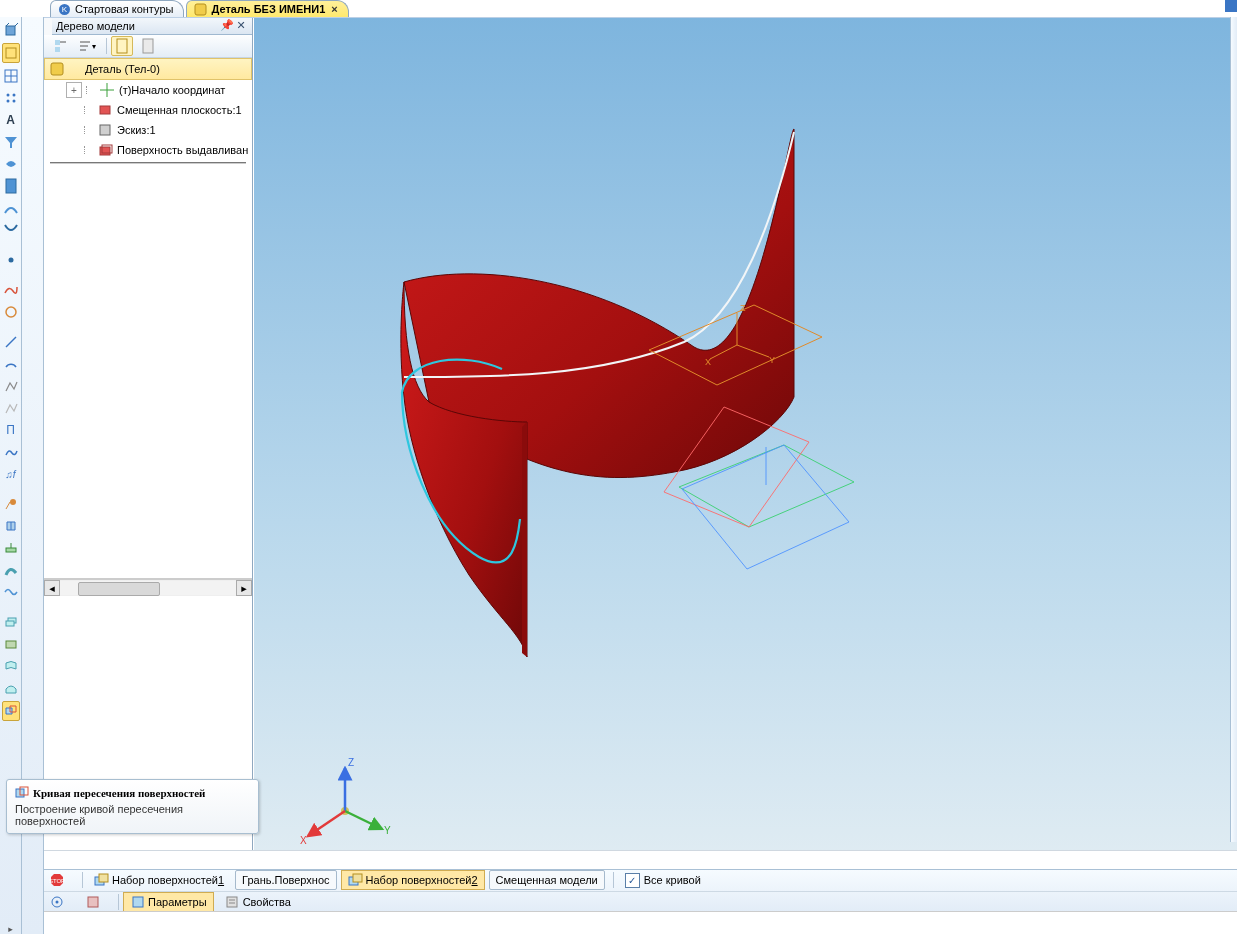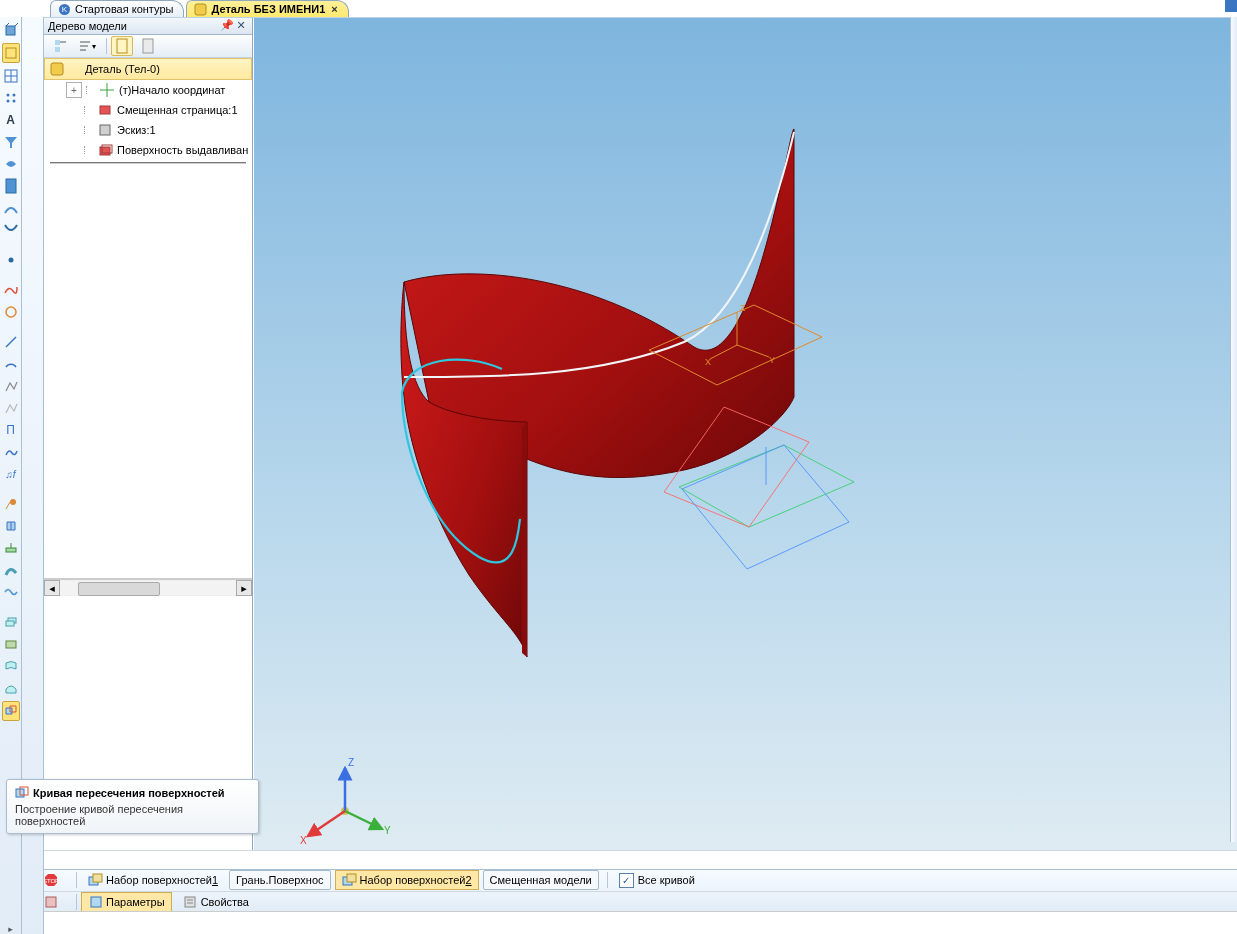--- a/index.html
+++ b/index.html
@@ -7,21 +7,21 @@
 .tab{height:16px;display:flex;align-items:center;padding:0 10px 0 6px;border:1px solid #8fa8c0;border-bottom:none;border-top-left-radius:6px;border-top-right-radius:12px;margin-right:2px;background:linear-gradient(#ffffff,#e6eef7);cursor:pointer;}
 .tab.active{background:linear-gradient(#fff09a,#ffe96e);font-weight:bold;}
 .tab .ico{width:14px;height:14px;margin-right:4px;display:flex;align-items:center;justify-content:center;font-size:10px;}
 .tab .close{margin-left:6px;color:#333;font-weight:bold;}
 .workarea{position:absolute;top:17px;left:0;right:0;bottom:0;display:flex;}
 .lefttoolcol{width:21px;background:linear-gradient(#f6fbff,#e2ecf7);border-right:1px solid #a9c0d5;display:flex;flex-direction:column;align-items:center;padding-top:2px;position:relative;z-index:3;}
 .lefttoolcol .tb{width:16px;height:18px;margin:2px 0;display:flex;align-items:center;justify-content:center;cursor:pointer;border-radius:2px;}
 .lefttoolcol .tb.sel{background:#ffe27a;border:1px solid #c9a43a;}
 .lefttoolcol .tb.sel2{background:#ffe27a;border:1px solid #c9a43a;}
 .panelcol{width:208px;display:flex;flex-direction:column;border-right:1px solid #8fa8c0;background:#f7f9fb;}
-.panelhdr{height:17px;background:linear-gradient(#f4f8fc,#dbe6f2);border-bottom:1px solid #9fb8d0;display:flex;align-items:center;padding:0 4px;font-size:11px;}
+.panelhdr{height:17px;background:linear-gradient(#f4f8fc,#dbe6f2);border-bottom:1px solid #9fb8d0;display:flex;align-items:center;padding:0 4px;font-size:11px;margin-left:8px;}
 .panelhdr .ttl{flex:1;}
 .panelhdr .pbtn{width:14px;height:14px;display:flex;align-items:center;justify-content:center;cursor:pointer;color:#3a5270;}
 .paneltb{height:22px;background:linear-gradient(#fdfeff,#e4edf6);border-bottom:1px solid #c7d5e3;display:flex;align-items:center;padding-left:6px;}
 .paneltb .mt{width:20px;height:18px;margin-right:4px;display:flex;align-items:center;justify-content:center;cursor:pointer;border:1px solid transparent;border-radius:2px;}
 .paneltb .mt.act{background:#fff4c2;border-color:#d5b95a;}
 .tree{flex:0 0 auto;background:#fff;overflow:auto;height:520px;border-bottom:1px solid #ccc;}
 .trow{display:flex;align-items:center;height:20px;padding-left:4px;cursor:default;}
 .trow .tw{width:14px;height:14px;display:flex;align-items:center;justify-content:center;font-size:10px;color:#6a6a6a;border:1px solid #b0b0b0;background:#fff;margin-right:4px;}
 .trow .tico{width:16px;height:16px;margin-right:4px;display:flex;align-items:center;justify-content:center;}
 .trow.root{background:linear-gradient(#fff4c2,#ffe9a0);border:1px solid #e0c36a;gap:16px;}
@@ -31,26 +31,26 @@
 .hscroll .arr{width:14px;height:14px;border:1px solid #aaa;background:#e8e8e8;display:flex;align-items:center;justify-content:center;}
 .hscroll .track{flex:1;height:14px;background:#f3f3f3;position:relative;}
 .hscroll .thumb{position:absolute;left:18px;width:80px;height:12px;top:1px;background:#d9d9d9;border:1px solid #aaa;border-radius:2px;}
 .spacer{flex:1;background:#fff;}
 .bottomtabs{height:20px;background:linear-gradient(#f3f7fb,#dde8f3);border-top:1px solid #b0c3d5;display:flex;align-items:center;}
 .bottomtabs .bt{padding:2px 8px;cursor:pointer;}
 .bottomtabs .bt.act{background:#fff;border:1px solid #b0c3d5;border-bottom:none;border-radius:3px 3px 0 0;}
 .viewport{flex:1;position:relative;background:linear-gradient(#7eb5de 0%, #b9d8ec 55%, #e8f0f4 100%);overflow:hidden;border-left:1px solid #fff;}
 .axiswidget{position:absolute;left:36px;bottom:82px;width:96px;height:96px;}
 .tooltip{position:absolute;left:6px;bottom:100px;width:235px;background:linear-gradient(#ffffff,#f0f4f8);border:1px solid #a8bed0;border-radius:3px;box-shadow:1px 1px 3px rgba(0,0,0,.2);padding:6px 8px;z-index:50;}
-.tooltip .tth{font-weight:bold;margin-bottom:3px;display:flex;align-items:center;}
+.tooltip .tth{font-weight:bold;margin-bottom:3px;display:flex;align-items:center;font-family:Liberation Serif, serif;}
 .tooltip .tth .ico{width:14px;height:14px;margin-right:4px;}
 .tooltip .ttb{color:#333;}
 .statusstrip{position:absolute;left:0;right:0;bottom:64px;height:18px;background:#fff;border-top:1px solid #d0d8e0;border-bottom:1px solid #d0d8e0;}
 .optbar{position:absolute;left:0;right:0;bottom:22px;height:42px;display:flex;flex-direction:column;background:linear-gradient(#f6fbff,#e2ecf7);border-top:1px solid #a9c0d5;}
-.optrow{flex:1;display:flex;align-items:center;}
+.optrow{flex:1;display:flex;align-items:center;padding-left:6px;}
 .optrow .ob{height:18px;display:flex;align-items:center;padding:0 6px;margin-right:4px;cursor:pointer;border:1px solid transparent;}
 .optrow .ob.chip{background:#f6f9fc;border:1px solid #a5b9cc;border-radius:2px;}
 .optrow .ob.sel{background:#ffe8a6;border:1px solid #d0ac52;}
 .optrow .und{text-decoration:underline;}
 .optrow .ico{width:15px;height:15px;margin-right:3px;display:flex;align-items:center;justify-content:center;}
 .optrow .chk{width:13px;height:13px;border:1px solid #5a7fa8;background:#fff;display:flex;align-items:center;justify-content:center;font-size:10px;color:#27599a;margin-right:4px;}
 .bottomstatus{position:absolute;left:0;right:0;bottom:0;height:22px;background:#fff;border-top:1px solid #ccc;display:flex;align-items:center;padding-left:4px;color:#888;}
 .sep{width:1px;height:16px;background:#b6c6d6;margin:0 4px;}
 .rightedge{position:absolute;right:0;top:17px;bottom:92px;width:6px;background:linear-gradient(90deg,#f6fbff,#e2ecf7);border-left:1px solid #a9c0d5;z-index:2;}
 .rightcorner{position:absolute;right:0;top:0;width:12px;height:12px;background:#3a75c4;z-index:5;}
@@ -308,21 +308,21 @@
         <span>(т)Начало координат</span>
       </div>
       <div class="trow indent2">
         <span style="width:18px;"></span>
         <span style="width:8px;height:8px;border-left:1px dotted #999;margin-right:4px;"></span>
         <span class="tico">
             <svg width="14" height="14">
               <rect x="2" y="3" width="10" height="8" fill="#e25454" stroke="#a43a3a"></rect>
             </svg>
           </span>
-        <span>Смещенная страница:1</span>
+        <span>Смещенная плоскость:1</span>
       </div>
       <div class="trow indent2">
         <span style="width:18px;"></span>
         <span style="width:8px;height:8px;border-left:1px dotted #999;margin-right:4px;"></span>
         <span class="tico">
             <svg width="14" height="14">
               <rect x="2" y="2" width="10" height="10" fill="#d0d0d0" stroke="#666"></rect>
             </svg>
           </span>
         <span>Эскиз:1</span>
@@ -493,21 +493,21 @@
     </div>
     <div class="ob chip">
         <span>Смещенная модели</span>
       </div>
     <div class="sep"></div>
     <div class="ob">
       <span class="chk">✓</span>
       <span>Все кривой</span>
     </div>
   </div>
-  <div class="optrow" style="border-top:1px solid #cdd9e4;">
+  <div class="optrow" style="border-top:1px solid #cdd9e4;margin-left:36px;">
     <div class="ob">
         <span class="ico">
           <svg width="14" height="14">
             <circle cx="7" cy="7" r="5" fill="none" stroke="#3a75c4"></circle>
             <circle cx="7" cy="7" r="1.5" fill="#3a75c4"></circle>
           </svg>
         </span>
       </div>
     <div class="ob">
         <span class="ico">

